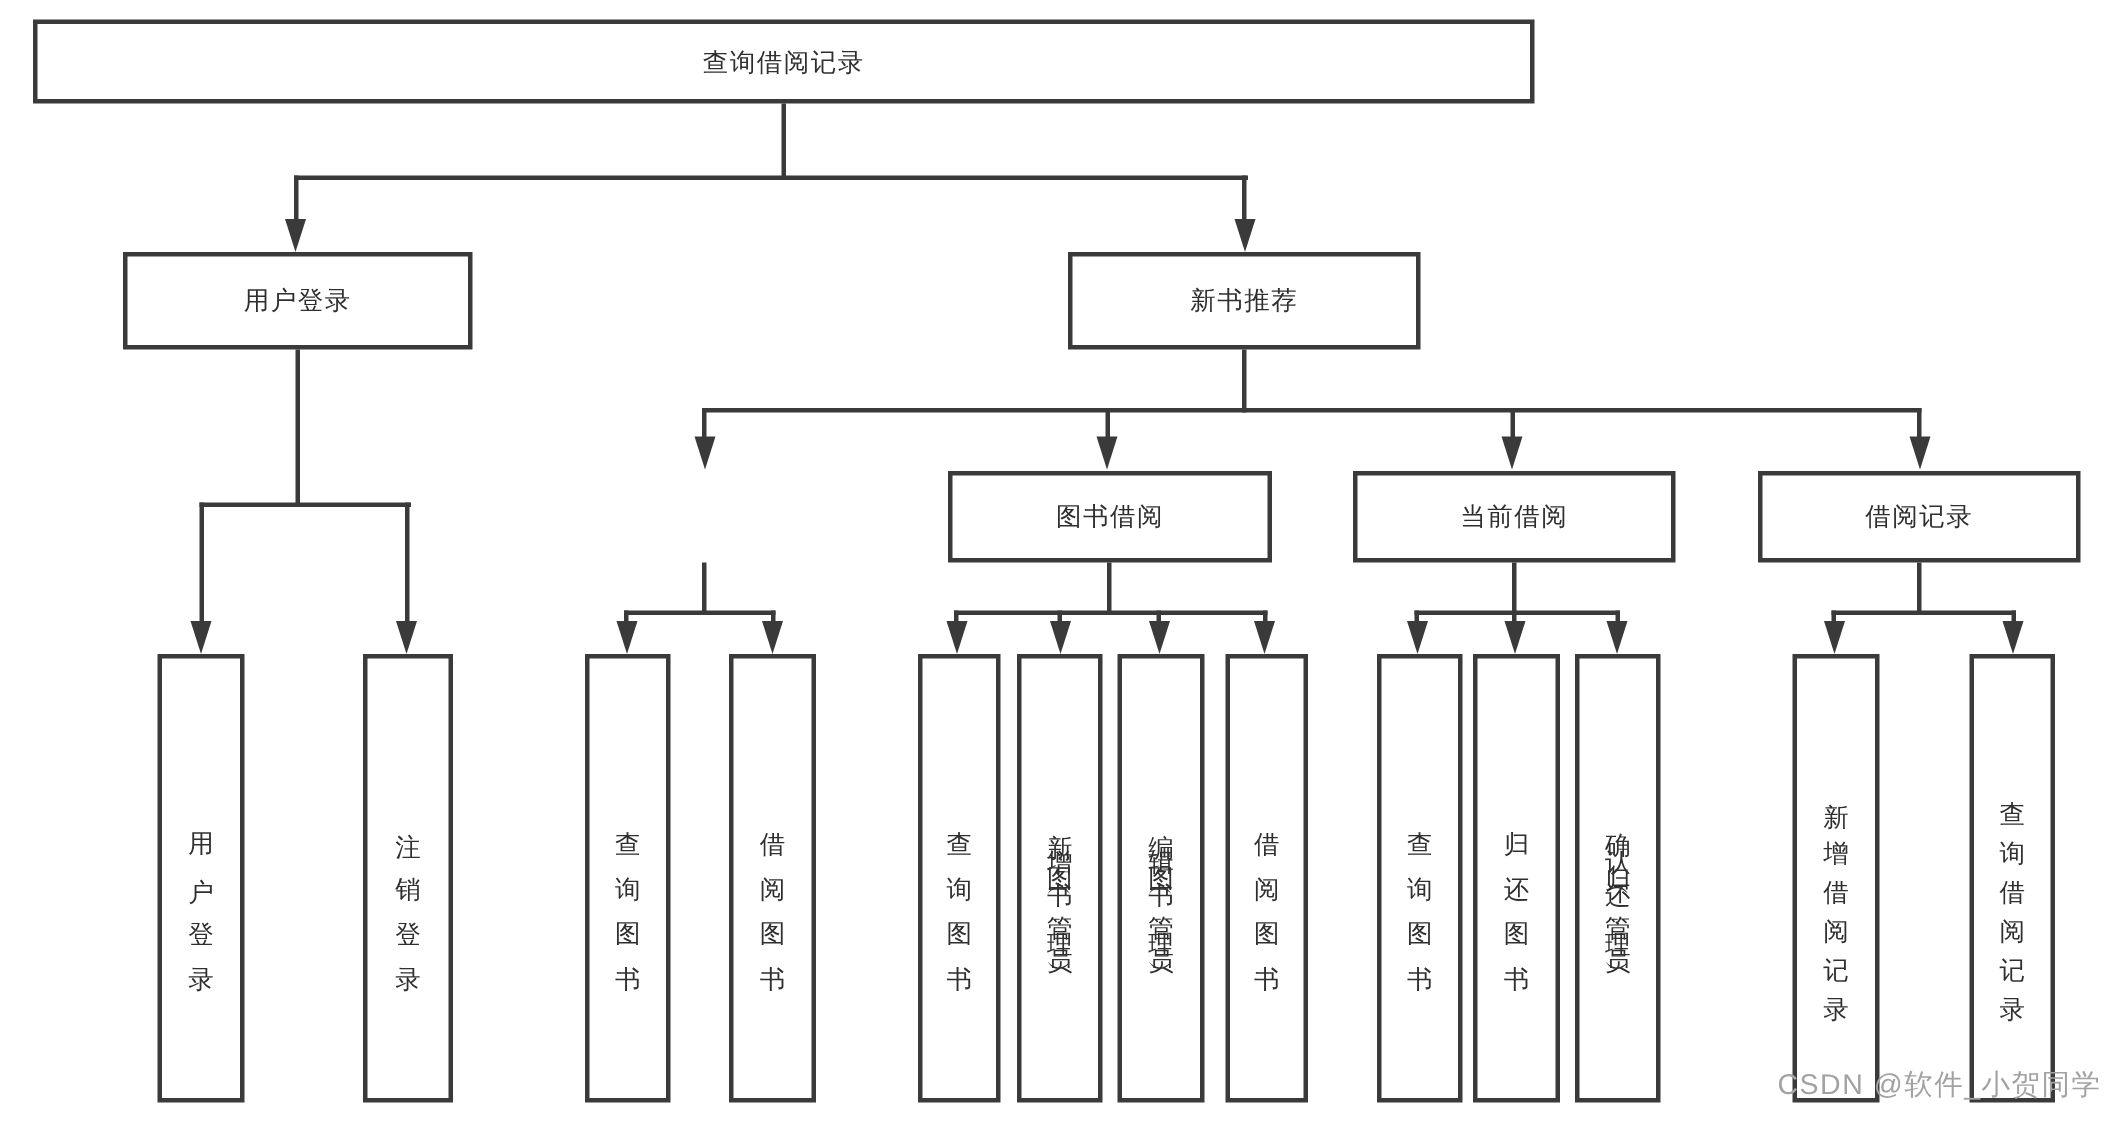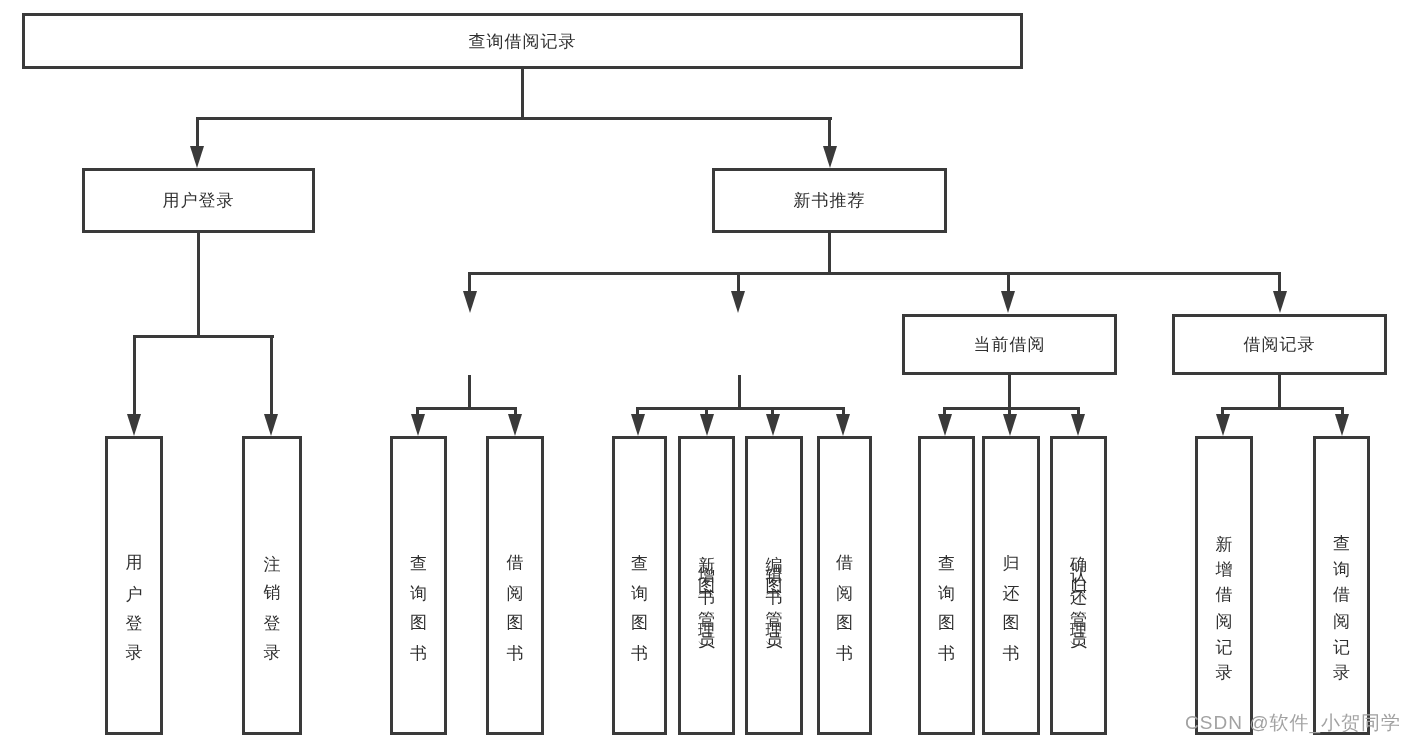--- a/index.html
+++ b/index.html
@@ -38,20 +38,23 @@
     <span class="h-label">查询借阅记录</span>
   </div>
 
   <div class="box" style="left:82px;top:168px;width:233px;height:65px;">
     <span class="h-label">用户登录</span>
   </div>
   <div class="box" style="left:712px;top:168px;width:235px;height:65px;">
     <span class="h-label">新书推荐</span>
   </div>
 
+  <div class="box" style="left:632px;top:314px;width:216px;height:61px;">
+    <span class="h-label">图书借阅</span>
+  </div>
   <div class="box" style="left:902px;top:314px;width:215px;height:61px;">
     <span class="h-label">当前借阅</span>
   </div>
   <div class="box" style="left:1172px;top:314px;width:215px;height:61px;">
     <span class="h-label">借阅记录</span>
   </div>
 
   <div class="box" style="left:105px;top:436px;width:58px;height:299px;">
     <span class="v-label" style="letter-spacing: 30px; margin-bottom: -30px;">用户登录</span>
   </div>

